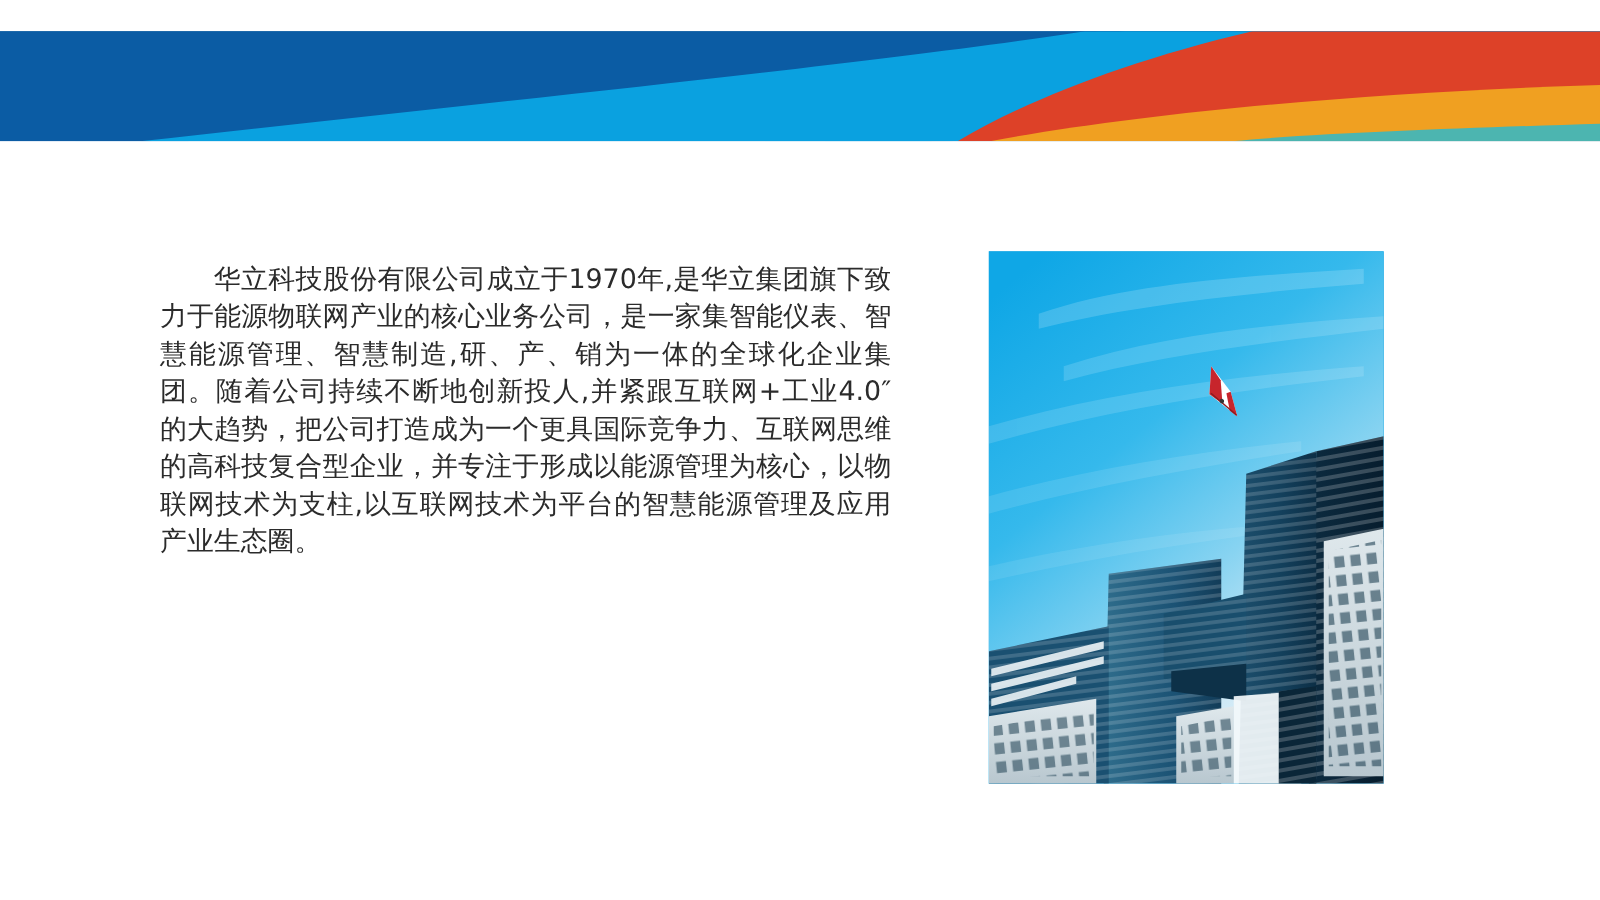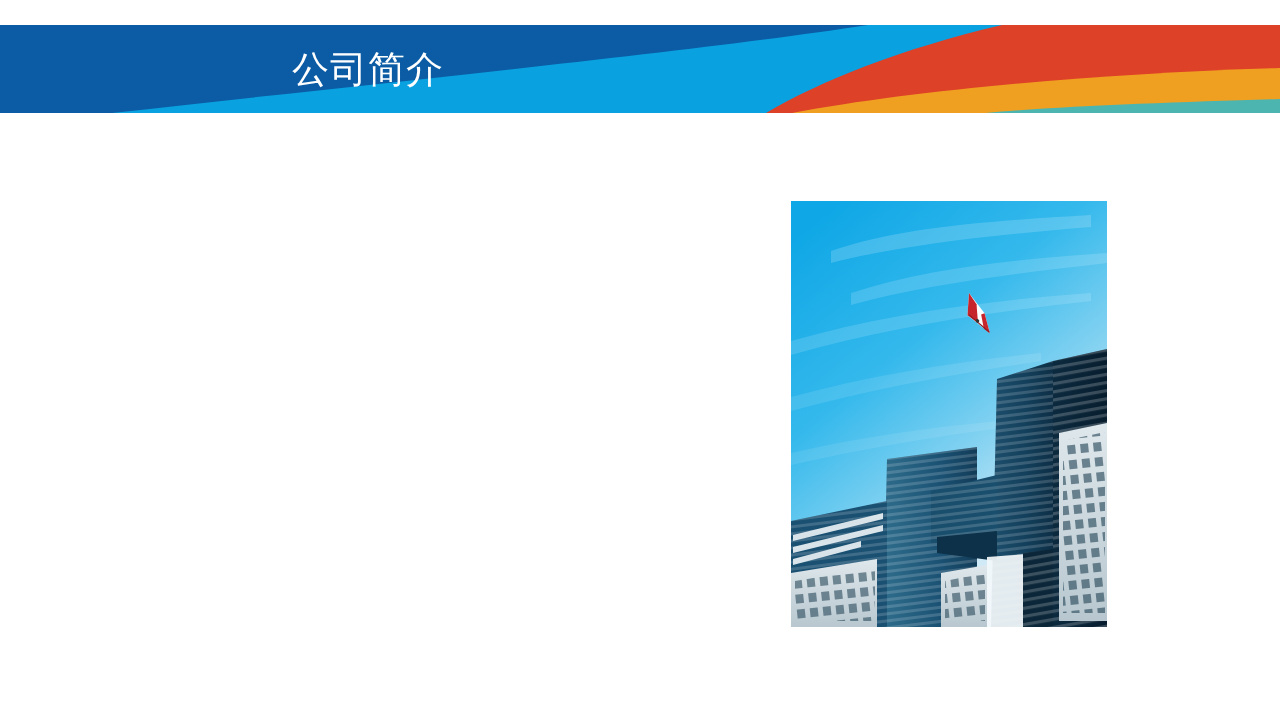--- a/index.html
+++ b/index.html
@@ -170,22 +170,22 @@
         <rect x="0" y="0" width="1280" height="88" fill="#0b5ca4"></rect>
         <path d="M 1280 0 L 868 0 C 700 26 380 58 112 88 L 1280 88 Z" fill="#0aa1e0"></path>
         <path d="M 1280 0 L 1002 0 C 900 24 820 56 766 88 L 1280 88 Z" fill="#dd4128"></path>
         <path d="M 1280 43 C 1110 48 920 64 792 88 L 1280 88 Z" fill="#f0a021"></path>
         <path d="M 1280 74 C 1180 77 1060 81 986 88 L 1280 88 Z" fill="#4cb5b0"></path>
       </g>
     </svg>
   </div>
 
 
-  <div id="slide-title">公司简介</div>
-
+
+  <div id="body-text">华立科技股份有限公司成立于1970年,是华立集团旗下致力于能源物联网产业的核心业务公司，是一家集智能仪表、智慧能源管理、智慧制造,研、产、销为一体的全球化企业集团。随着公司持续不断地创新投人,并紧跟互联网+工业4.0″ 的大趋势，把公司打造成为一个更具国际竞争力、互联网思维的高科技复合型企业，并专注于形成以能源管理为核心，以物联网技术为支柱,以互联网技术为平台的智慧能源管理及应用产业生态圈。</div>
 
   <div id="photo">
     <svg viewBox="0 0 316 426" preserveAspectRatio="none">
       <defs>
         <linearGradient id="skyGrad" x1="0.15" y1="0" x2="0.75" y2="1">
           <stop offset="0%" stop-color="#0fa7e6"></stop>
           <stop offset="35%" stop-color="#35b9ec"></stop>
           <stop offset="62%" stop-color="#87d3f1"></stop>
           <stop offset="82%" stop-color="#cfe9f6"></stop>
           <stop offset="100%" stop-color="#eef6fa"></stop>

